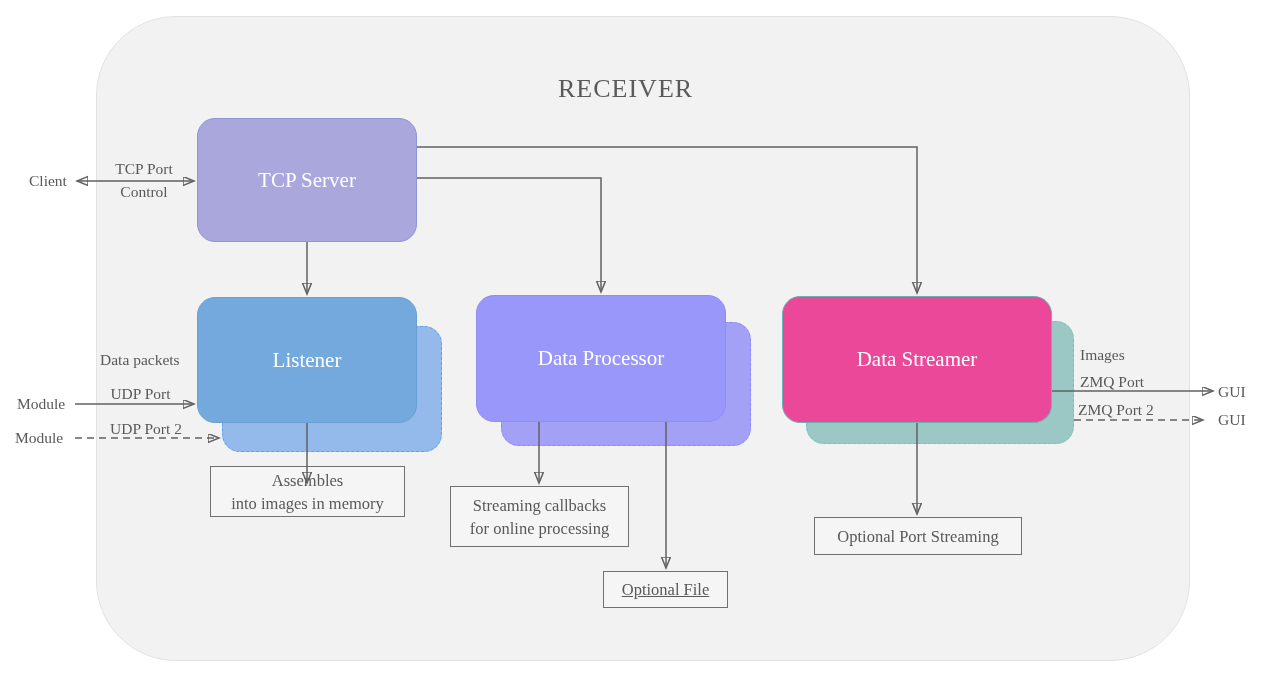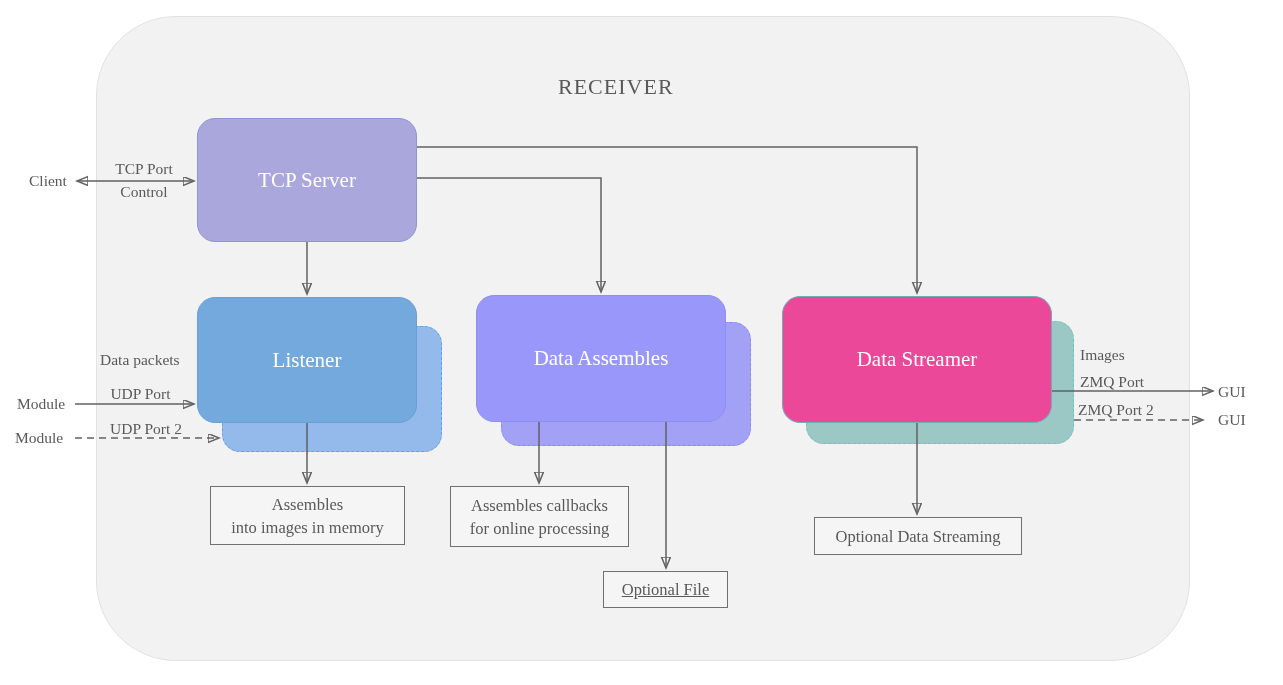--- a/index.html
+++ b/index.html
@@ -7,21 +7,21 @@
     position:relative;width:1283px;height:685px;background:#ffffff;
     font-family:"Liberation Serif","DejaVu Serif",serif;color:#595959;
     overflow:hidden;
   }
   .container{
     position:absolute;left:96px;top:16px;width:1094px;height:645px;
     background:#f2f2f2;border:1px solid #e2e2e2;border-radius:80px;
     box-sizing:border-box;
   }
   .diagram-title{
-    position:absolute;left:558px;top:74px;font-size:22px;letter-spacing:1px;
+    position:absolute;left:558px;top:74px;font-size:26px;letter-spacing:1px;
     color:#5a5a5a;white-space:nowrap;
   }
   .node{
     position:absolute;border-radius:18px;display:flex;align-items:center;
     justify-content:center;color:#ffffff;font-size:21px;box-sizing:border-box;
   }
   .shadow{
     position:absolute;border-radius:18px;box-sizing:border-box;
   }
   .node-tcp{left:197px;top:118px;width:220px;height:124px;background:#a9a7dc;border:1px solid #8d95d6;}
@@ -30,21 +30,21 @@
   .shadow-processor{left:501px;top:322px;width:250px;height:124px;background:#a3a1f6;border:1.5px dashed #8a88f5;}
   .node-processor{left:476px;top:295px;width:250px;height:127px;background:#9997fa;border:1px solid #8f8df2;}
   .shadow-streamer{left:806px;top:321px;width:268px;height:123px;background:#9bc8c5;border:1.5px dashed #6fc2c0;}
   .node-streamer{left:782px;top:296px;width:270px;height:127px;background:#ec4899;border:1px solid #69b2b0;}
   .note{
     position:absolute;background:#f5f5f5;border:1.5px solid #707070;
     display:flex;flex-direction:column;align-items:center;justify-content:center;
     font-size:16.5px;line-height:23px;color:#595959;text-align:center;
     box-sizing:border-box;
   }
-  .note-assembles{left:210px;top:486px;width:195px;height:59px;}
+  .note-assembles{left:210px;top:466px;width:195px;height:51px;}
   .note-callbacks{left:450px;top:486px;width:179px;height:61px;}
   .note-file{left:603px;top:571px;width:125px;height:37px;text-decoration:underline;}
   .note-streaming{left:814px;top:517px;width:208px;height:38px;}
   .lbl{position:absolute;font-size:15.5px;color:#595959;white-space:nowrap;}
   .lbl-center{text-align:center;}
   .connectors{position:absolute;left:0;top:0;width:1283px;height:685px;pointer-events:none;}
   .connectors line,.connectors path{fill:none;stroke:#616161;stroke-width:1.5;}
   .dashed{stroke-dasharray:7 5;}
 </style>
 </head>
@@ -59,39 +59,39 @@
   <div class="shadow shadow-processor"></div>
   <div class="shadow shadow-streamer"></div>
 
   <div class="node node-listener">
     <span>Listener</span>
   </div>
   <div class="node node-tcp">
     <span>TCP Server</span>
   </div>
   <div class="node node-processor">
-    <span>Data Assembles</span>
+    <span>Data Processor</span>
   </div>
   <div class="node node-streamer">
     <span>Data Streamer</span>
   </div>
 
   <div class="note note-assembles">
     <span>Assembles</span>
     <span>into images in memory</span>
   </div>
   <div class="note note-callbacks">
-    <span>Assembles callbacks</span>
+    <span>Streaming callbacks</span>
     <span>for online processing</span>
   </div>
   <div class="note note-file">
     <span>Optional File</span>
   </div>
   <div class="note note-streaming">
-    <span>Optional Data Streaming</span>
+    <span>Optional Port Streaming</span>
   </div>
 
   <svg class="connectors" viewBox="0 0 1283 685">
     <defs>
       <marker id="arrowEnd" markerUnits="userSpaceOnUse" markerWidth="13" markerHeight="11" refX="11" refY="4.5" orient="auto">
         <path d="M0,0 L11,4.5 L0,9 Z" fill="#616161" stroke="none"></path>
       </marker>
       <marker id="arrowStart" markerUnits="userSpaceOnUse" markerWidth="13" markerHeight="11" refX="11" refY="4.5" orient="auto-start-reverse">
         <path d="M0,0 L11,4.5 L0,9 Z" fill="#616161" stroke="none"></path>
       </marker>

